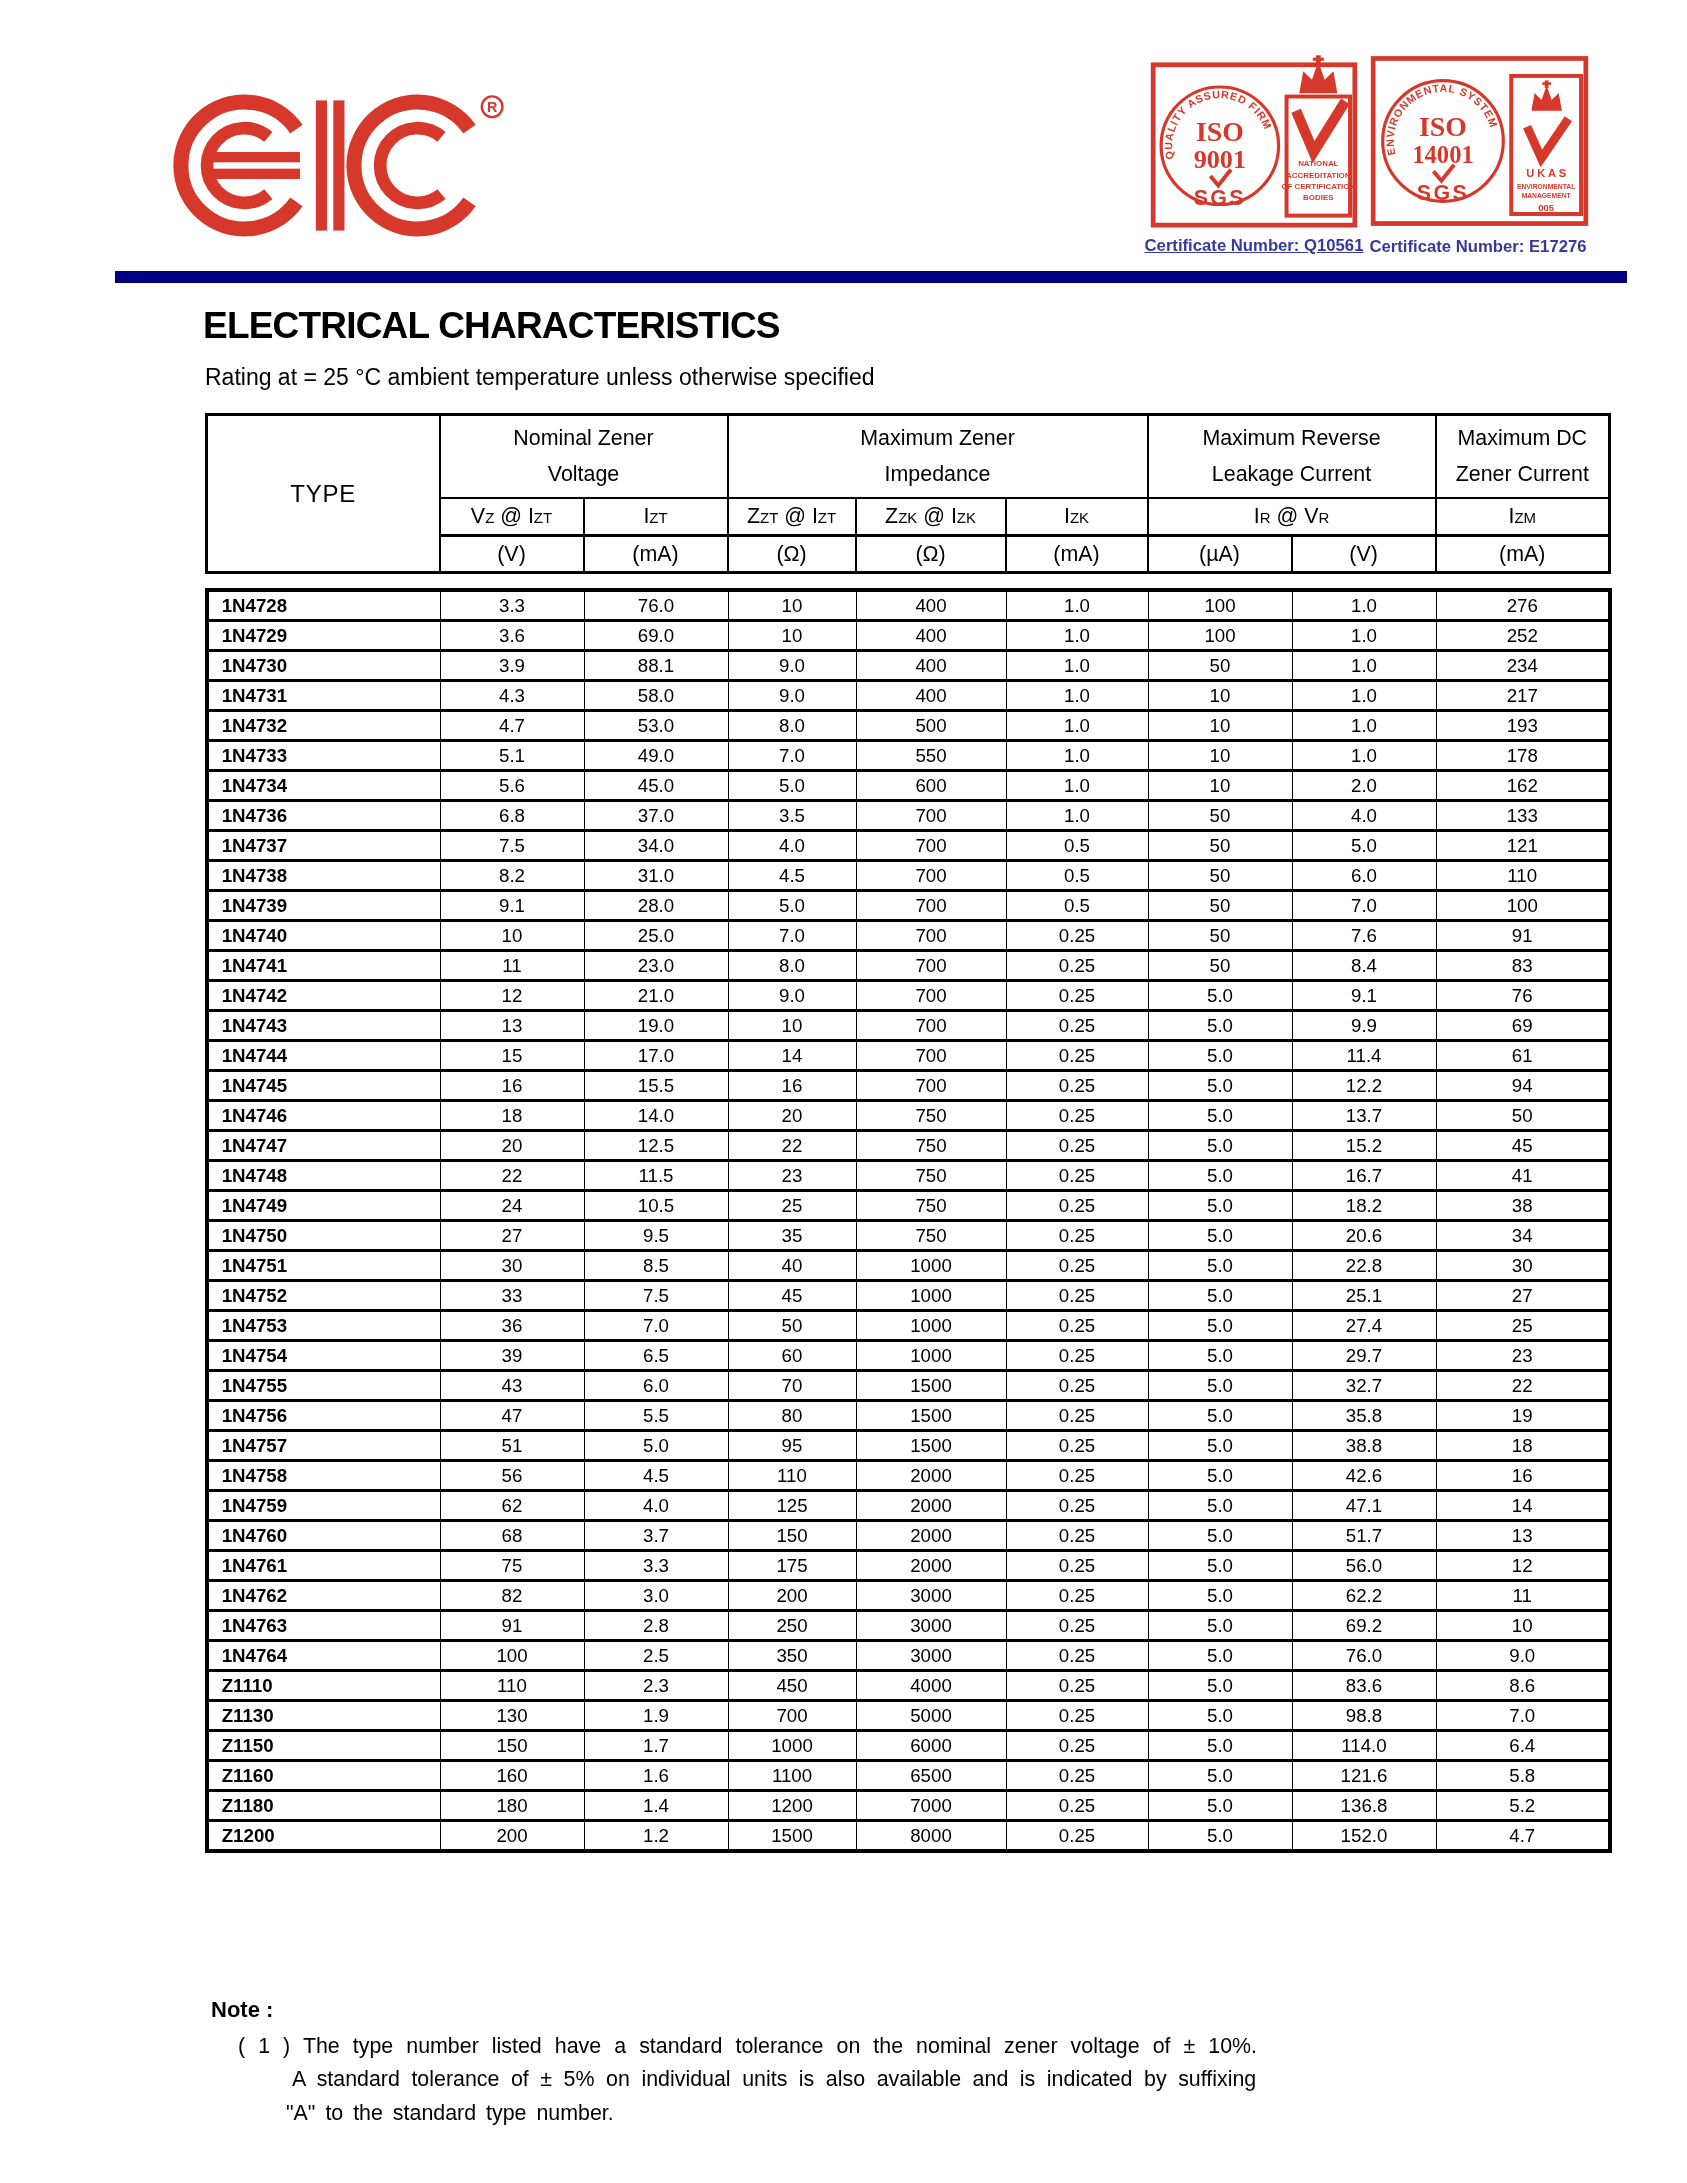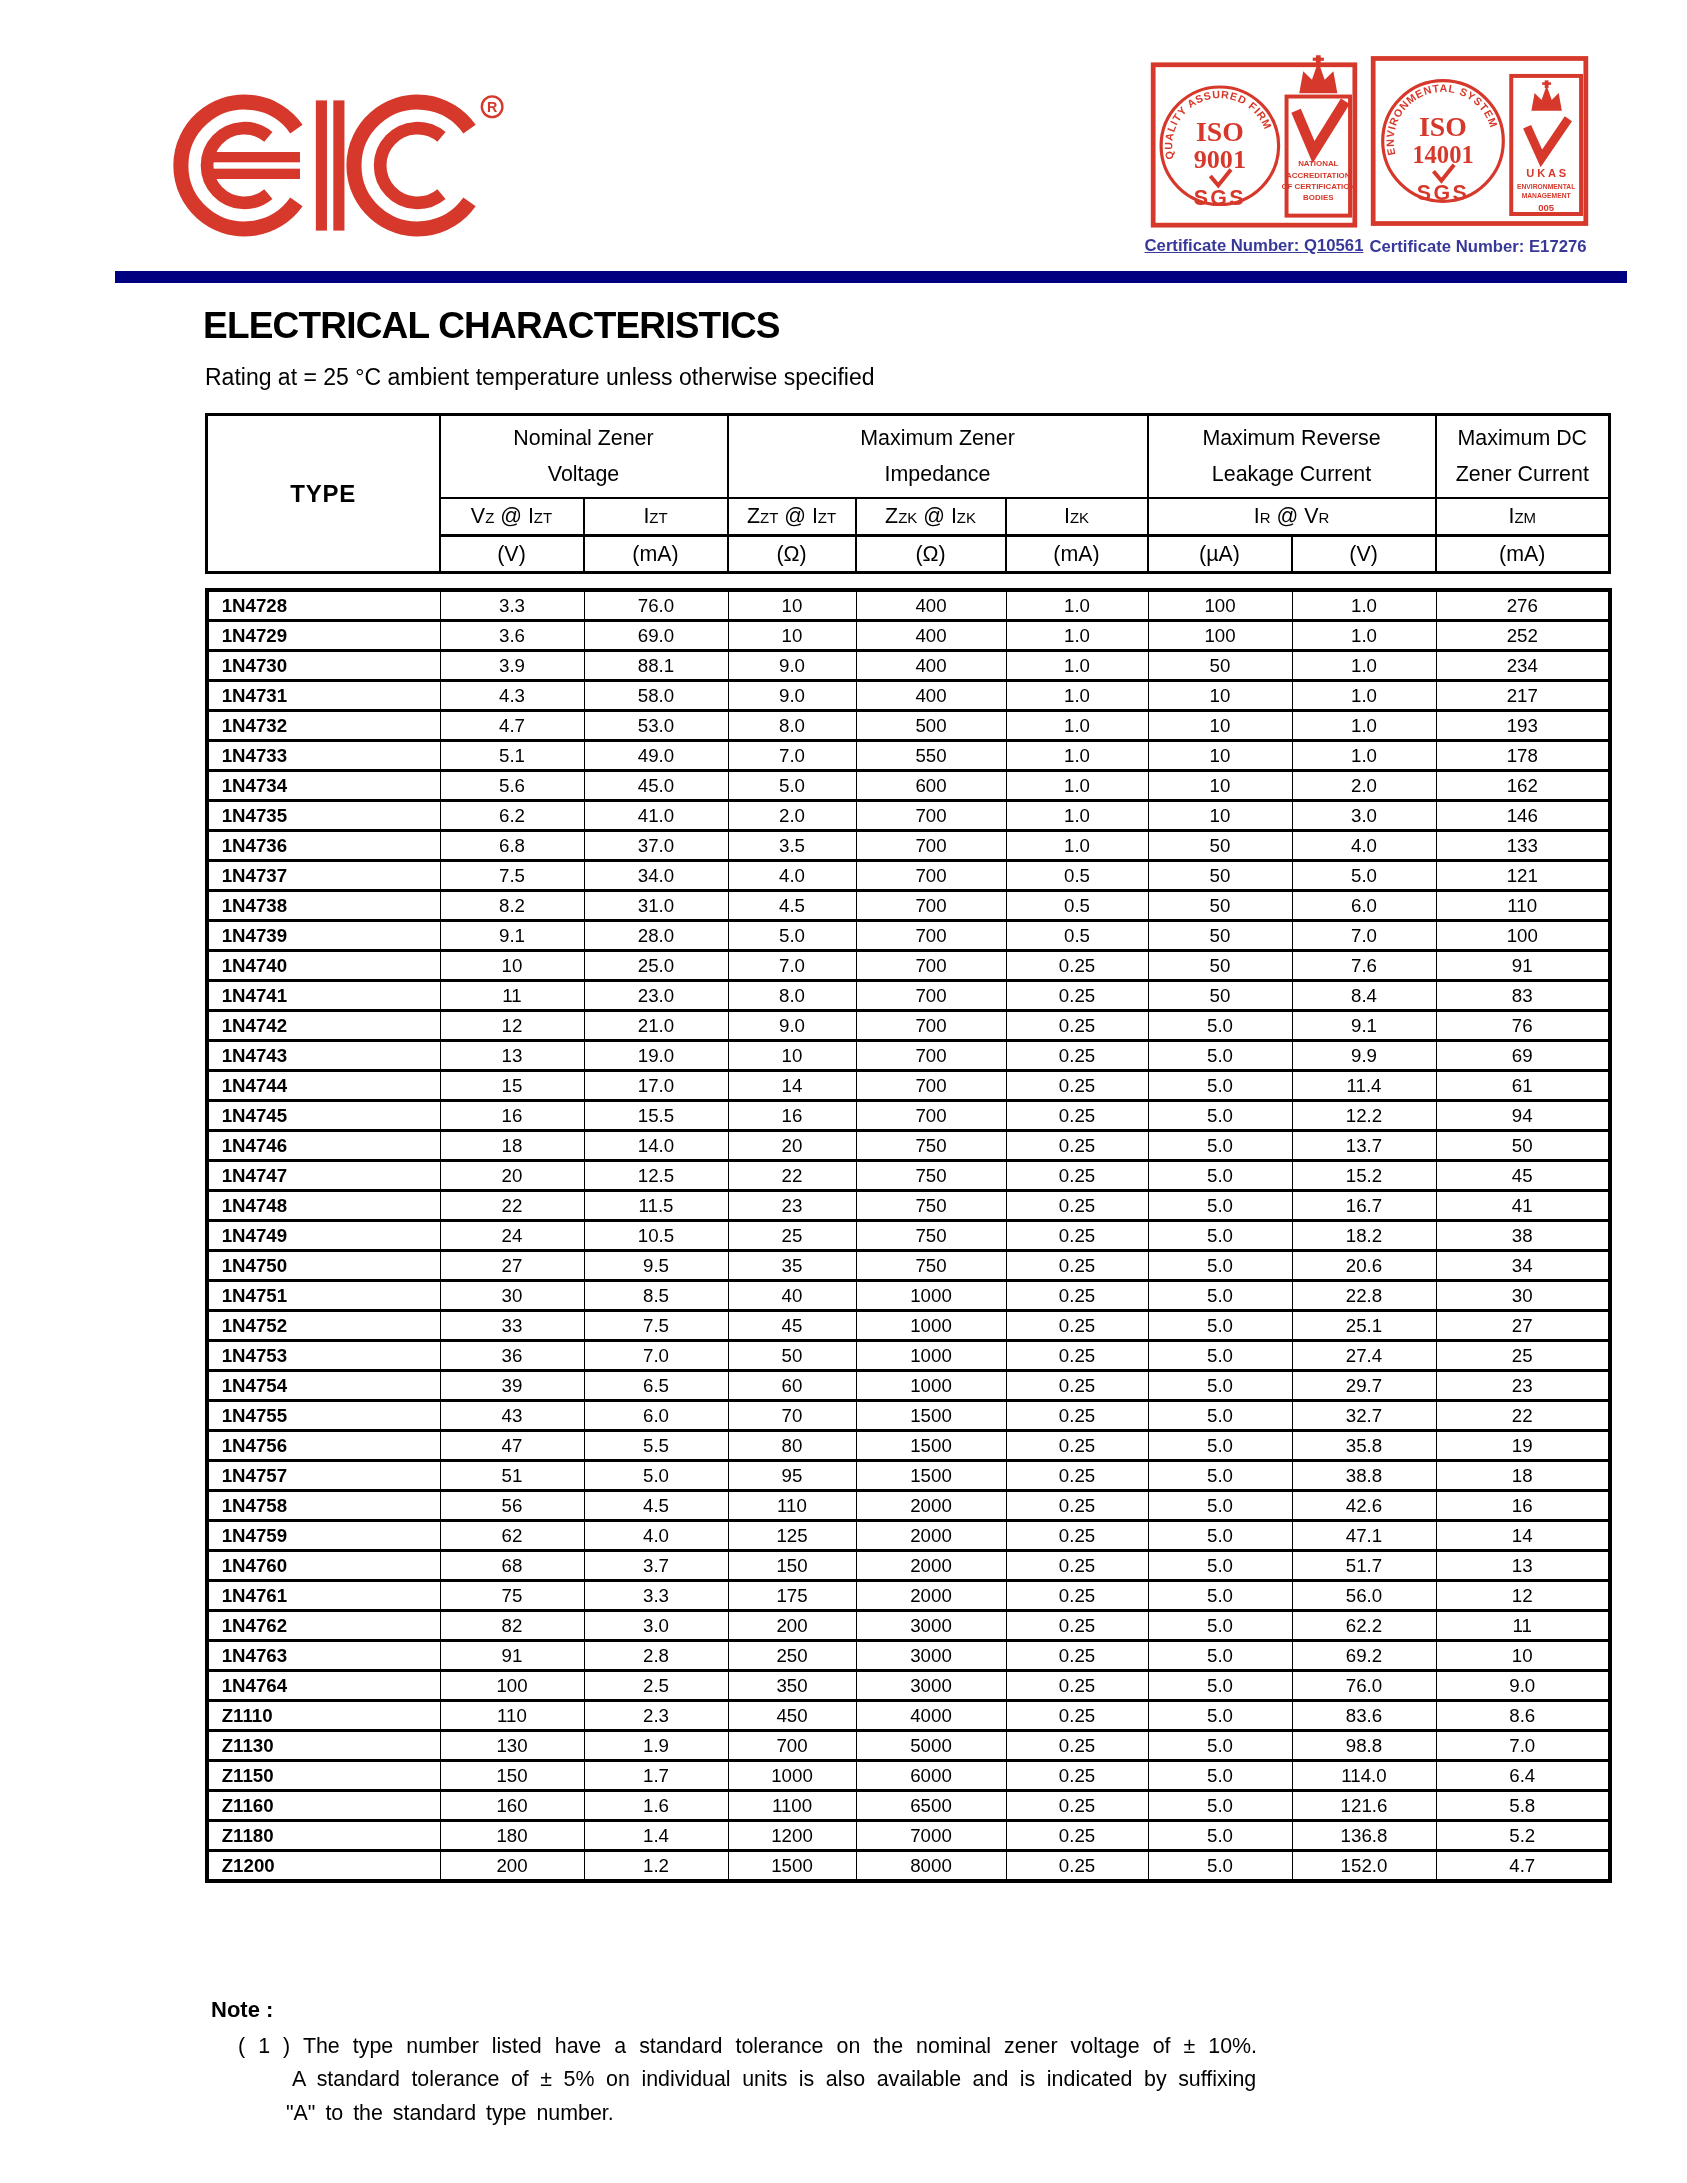--- a/index.html
+++ b/index.html
@@ -21,21 +21,21 @@
   .title { position:absolute; left:203px; top:305px; font-size:37px; font-weight:bold; letter-spacing:-0.8px; }
   .subtitle { position:absolute; left:205px; top:364px; font-size:23px; }
 
   
   table { border-collapse:collapse; table-layout:fixed; position:absolute; left:205px; background:#fff; }
   .head-table { top:413px; width:1401px; border:3.2px solid #000; }
   .head-table td { border:2.4px solid #000; text-align:center; vertical-align:middle; font-size:21.4px; }
   .head-table .g-row td { height:79px; border-bottom:2.4px solid #000; line-height:1.65; }
   .head-table .s-row td { height:33px; border-bottom:3.2px solid #000; }
   .head-table .u-row td { height:32px; }
-  .head-table .type-cell { font-size:24px; font-weight:bold; letter-spacing:0.8px; }
+  .head-table .type-cell { font-size:24px; font-weight:normal; letter-spacing:0.8px; }
   .ss { font-size:0.70em; }
 
   .data-table { top:588px; width:1401px; border:4px solid #000;padding-left:12px; }
   .data-table td {
     border-left:1.6px solid #000; border-right:1.6px solid #000;
     border-top:3.2px solid #000; border-bottom:3.2px solid #000;
     height:27px; text-align:center; vertical-align:middle;
     font-size:18.7px; padding:0; overflow:hidden; white-space:nowrap;
   }
   .data-table td.tcol { text-align:left; padding-left:12.7px; font-weight:bold; }
@@ -273,31 +273,20 @@
           <td>5.6</td>
           <td>45.0</td>
           <td>5.0</td>
           <td>600</td>
           <td>1.0</td>
           <td>10</td>
           <td>2.0</td>
           <td>162</td>
         </tr>
         <tr>
-          <td class="tcol">1N4735</td>
-          <td>6.2</td>
-          <td>41.0</td>
-          <td>2.0</td>
-          <td>700</td>
-          <td>1.0</td>
-          <td>10</td>
-          <td>3.0</td>
-          <td>146</td>
-        </tr>
-        <tr>
           <td class="tcol">1N4736</td>
           <td>6.8</td>
           <td>37.0</td>
           <td>3.5</td>
           <td>700</td>
           <td>1.0</td>
           <td>50</td>
           <td>4.0</td>
           <td>133</td>
         </tr>

